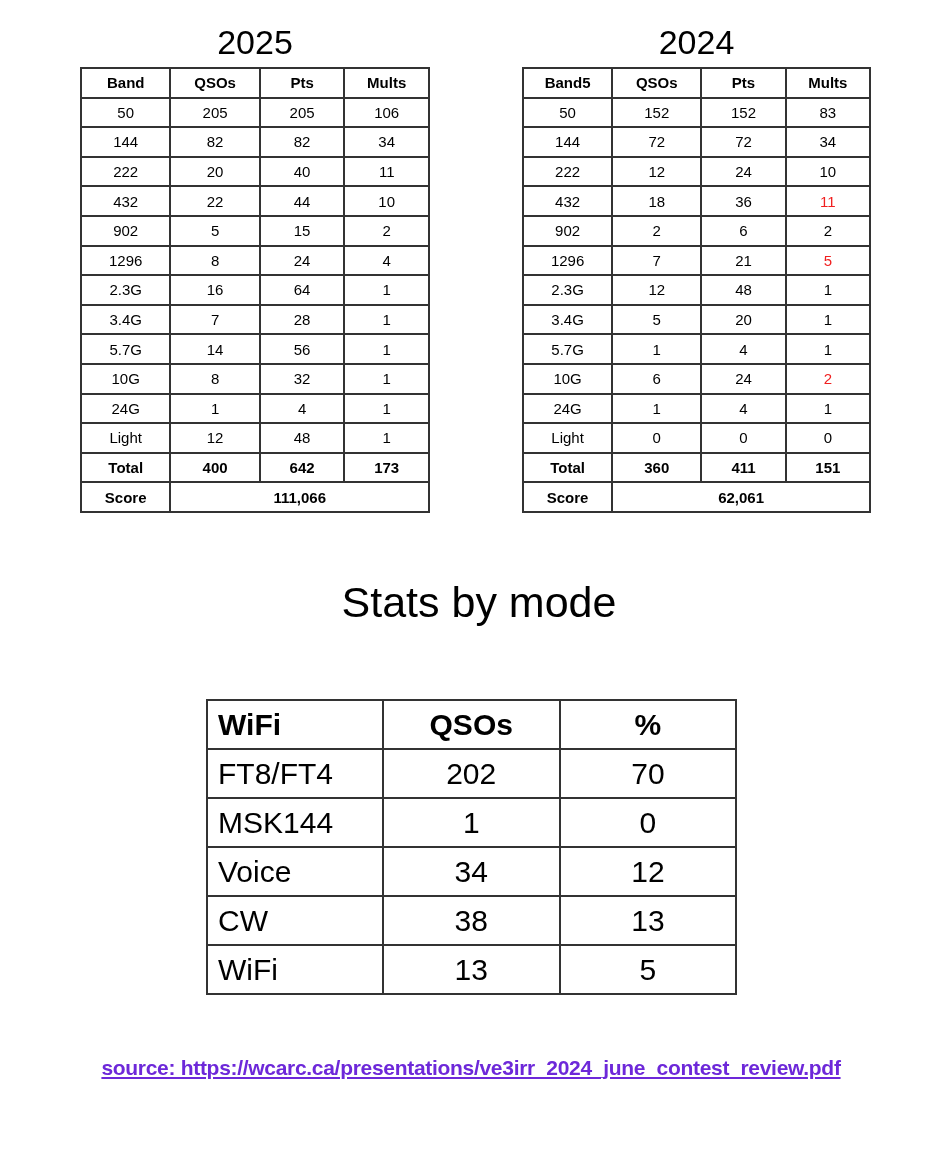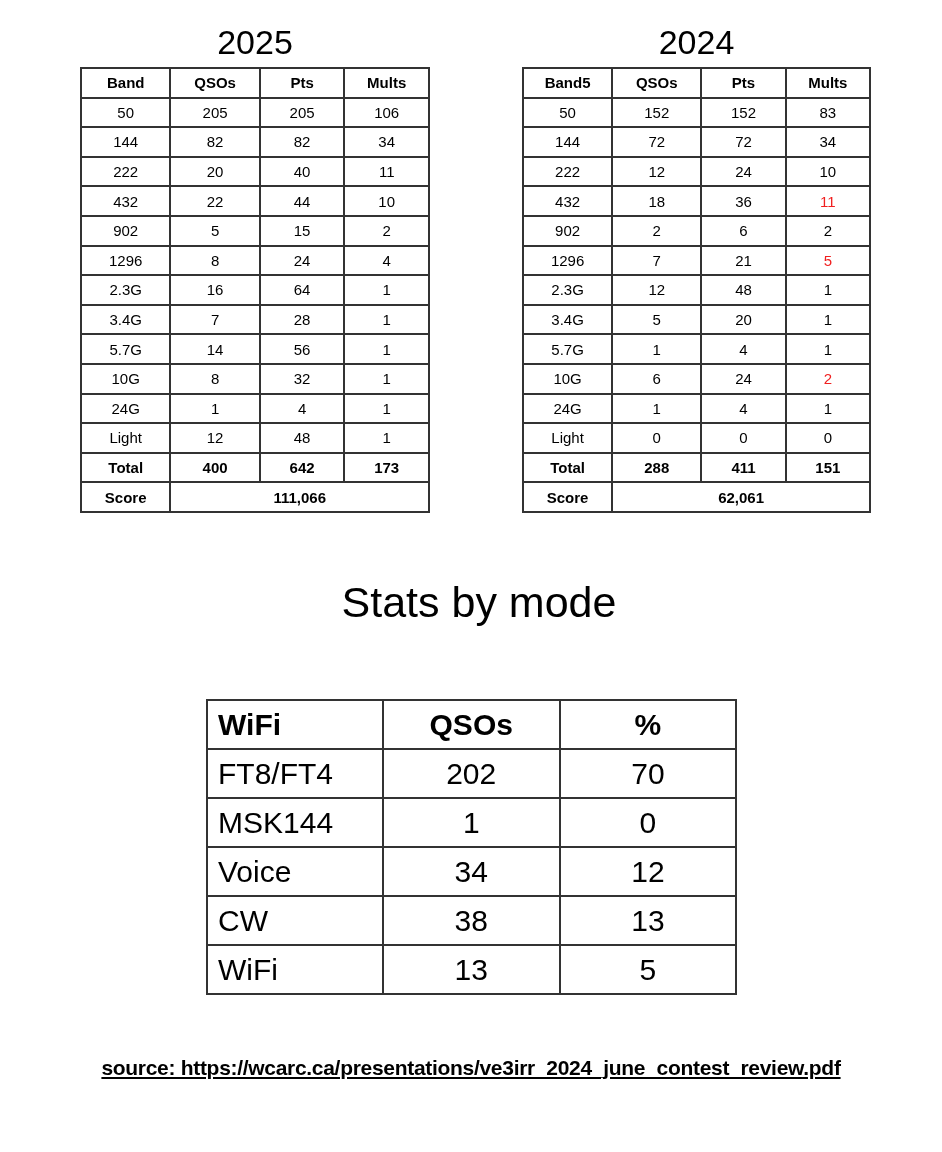--- a/index.html
+++ b/index.html
@@ -39,21 +39,21 @@
   .mode-table th{font-weight:bold;}
   .mode-table th.col-mode,.mode-table td.col-mode{
     text-align:left;padding-left:10px;
   }
 
   
   #source-row{
     position:absolute;left:0;top:1056px;width:942px;text-align:center;
   }
   #source-row a{
-    color:#000000;font-weight:bold;font-size:21px;
+    color:#6d28d9;font-weight:bold;font-size:21px;
     text-decoration:underline;letter-spacing:-0.3px;
   }
 </style>
 </head>
 <body>
 
 <section class="band-block" id="band-0">
   <div class="band-title">2025</div>
   <table class="band-table">
     <colgroup>
@@ -242,21 +242,21 @@
           <td>1</td>
         </tr>
         <tr>
           <td>Light</td>
           <td>0</td>
           <td>0</td>
           <td>0</td>
         </tr>
         <tr class="total-row">
           <td>Total</td>
-          <td>288</td>
+          <td>360</td>
           <td>411</td>
           <td>151</td>
         </tr>
         <tr class="score-row">
           <td>Score</td>
           <td colspan="3">62,061</td>
         </tr>
       </tbody>
   </table>
 </section>

